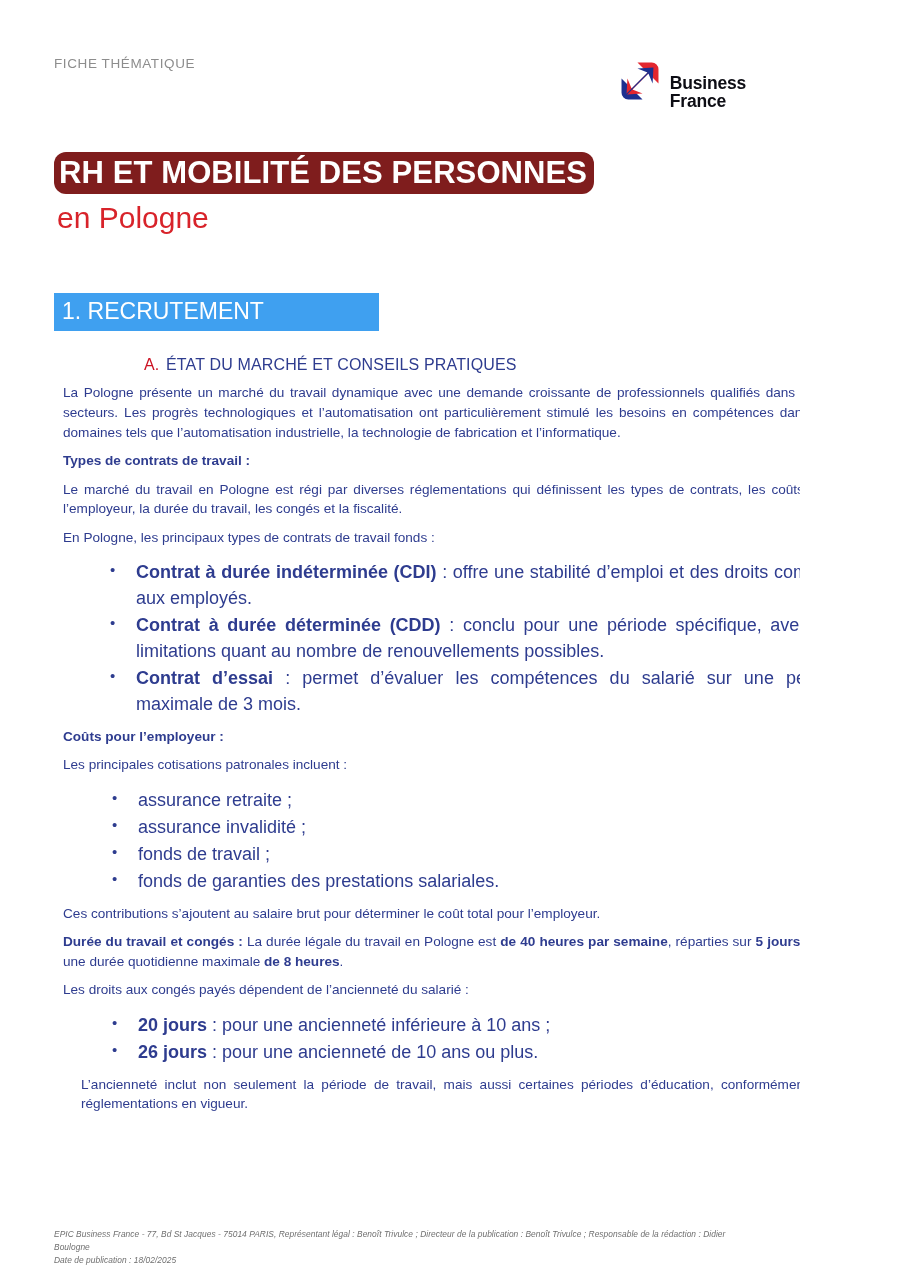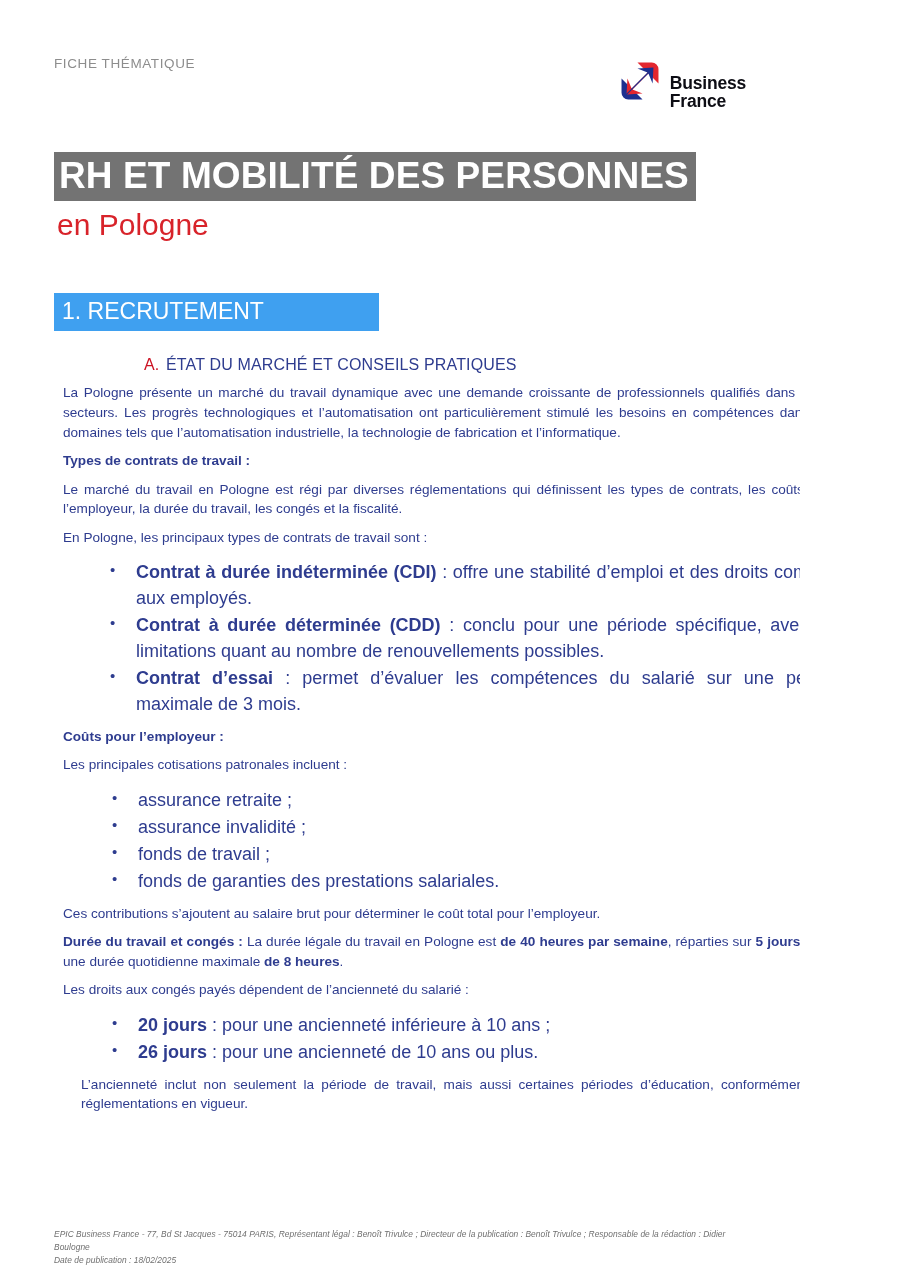--- a/index.html
+++ b/index.html
@@ -67,28 +67,29 @@
   .logo-text span { display: block; }
 
   
   .title-wrap {
     position: absolute;
     top: 152px;
     left: 54px;
   }
   .title-main {
     display: inline-block;
-    background: #737373;
+    background: #7f1d1d;
     color: #ffffff;
-    font-size: 37px;
+    font-size: 31px;
     font-weight: bold;
     letter-spacing: 0.1px;
     padding: 3px 7px 4px 5px;
     line-height: 1.14;
     white-space: nowrap;
+    border-radius: 12px;
   }
   .title-sub {
     color: #d8232a;
     font-size: 30px;
     font-weight: 400;
     line-height: 1.1;
     margin-top: 7px;
     padding-left: 3px;
   }
 
@@ -213,21 +214,21 @@
     <div class="subhead">
       <span class="marker">A.</span><span>ÉTAT DU MARCHÉ ET CONSEILS PRATIQUES</span>
     </div>
 
     <p class="body gap-md">La Pologne présente un marché du travail dynamique avec une demande croissante de professionnels qualifiés dans divers secteurs. Les progrès technologiques et l’automatisation ont particulièrement stimulé les besoins en compétences dans des domaines tels que l’automatisation industrielle, la technologie de fabrication et l’informatique.</p>
 
     <p class="body gap-md"><b>Types de contrats de travail :</b></p>
 
     <p class="body gap-md">Le marché du travail en Pologne est régi par diverses réglementations qui définissent les types de contrats, les coûts pour l’employeur, la durée du travail, les congés et la fiscalité.</p>
 
-    <p class="body gap-md">En Pologne, les principaux types de contrats de travail sont :</p>
+    <p class="body gap-md">En Pologne, les principaux types de contrats de travail fonds :</p>
 
     <ul class="bullets">
       <li><b>Contrat à durée indéterminée (CDI)</b><span> : offre une stabilité d’emploi et des droits complets aux employés.</span></li>
       <li><b>Contrat à durée déterminée (CDD)</b><span> : conclu pour une période spécifique, avec des limitations quant au nombre de renouvellements possibles.</span></li>
       <li><b>Contrat d’essai</b><span> : permet d’évaluer les compétences du salarié sur une période maximale de 3 mois.</span></li>
     </ul>
 
     <p class="body gap-lg"><b>Coûts pour l’employeur :</b></p>
 
     <p class="body gap-md">Les principales cotisations patronales incluent :</p>

